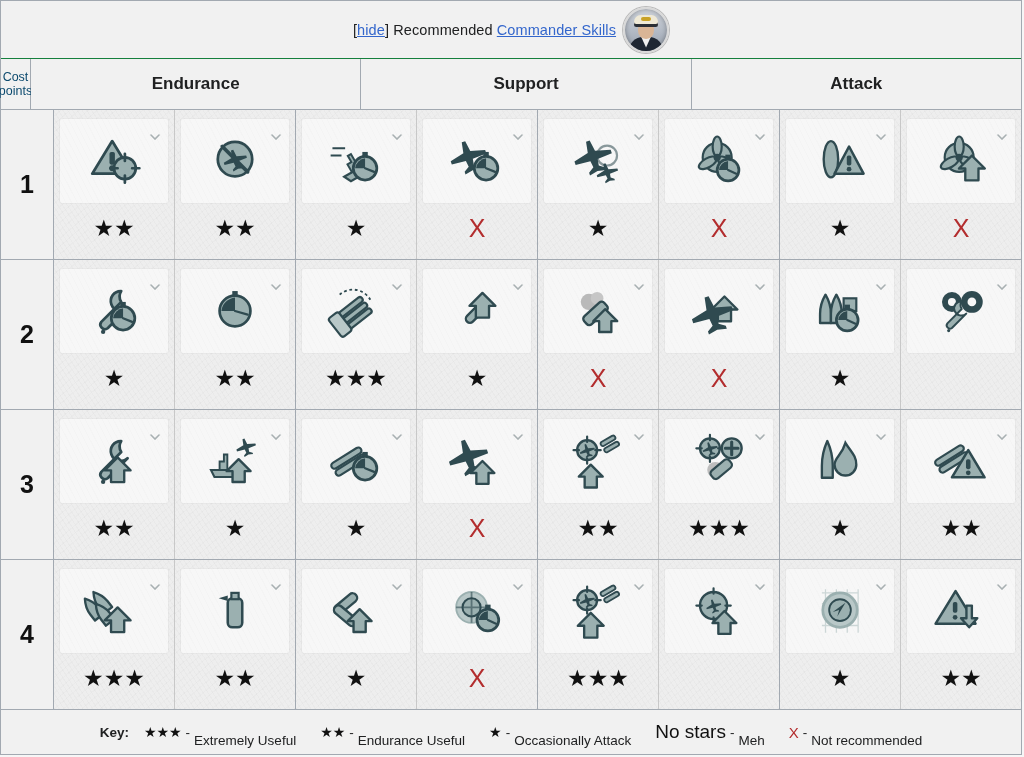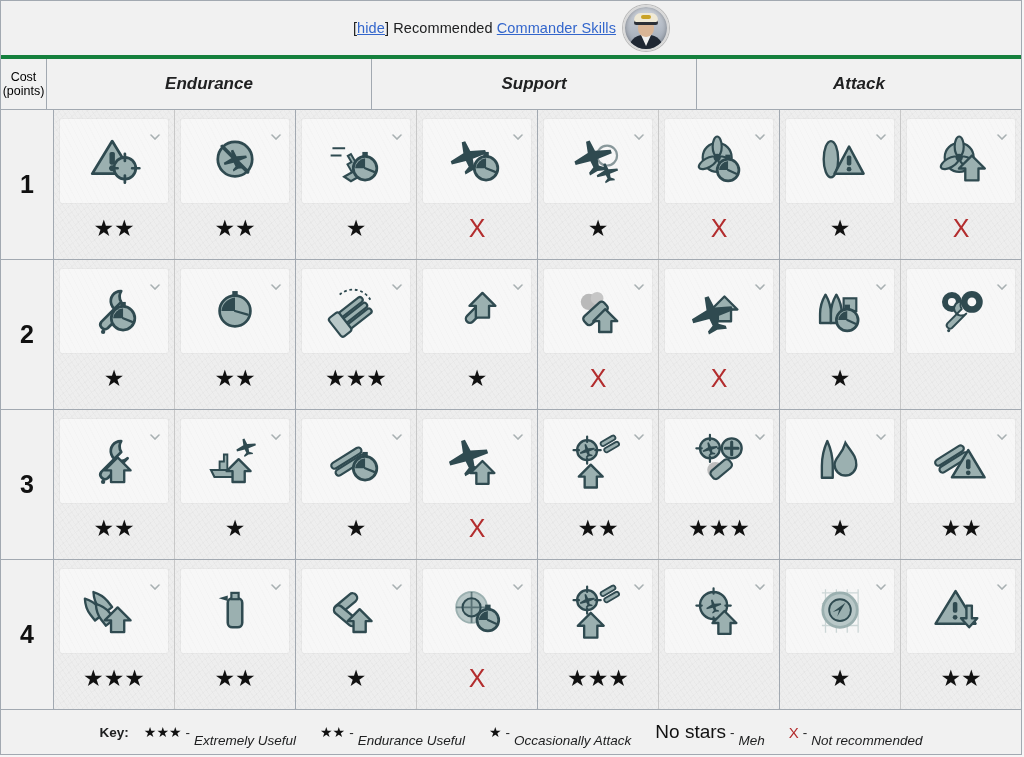--- a/index.html
+++ b/index.html
@@ -16,21 +16,21 @@
     margin:0;
     border:1px solid #a2a9b1;
     box-sizing:border-box;
     background:#f2f2f2;
     display:flex;flex-direction:column;
   }
 
   
   .title-bar{
     height:58px;
-    border-bottom:4px solid #15803d;
+    border-bottom:1px solid #15803d;
     background:#f1f1f1;
     display:flex;align-items:center;justify-content:center;
     box-sizing:border-box;
   }
   .title-inner{display:flex;align-items:center;gap:7px;}
   .title-text{
     font-size:14.5px;color:#202122;white-space:nowrap;letter-spacing:.1px;
   }
   .wlink{color:#3366cc;}
   .bracket{color:#202122;}
@@ -65,32 +65,31 @@
     background:#f0f0f0;
     clip-path:polygon(0 0,100% 0,50% 100%);
   }
 
   
   .grid{flex:1;display:flex;flex-direction:column;min-height:0;}
   .row{display:flex;}
 
   .head-row{height:50px;border-bottom:1px solid #a2a9b1;}
   .cost-head{
-    width:46px;flex:none;
+    width:30px;flex:none;
     border-right:1px solid #a2a9b1;
     display:flex;flex-direction:column;align-items:center;justify-content:center;
-    font-size:12.5px;color:#000000;line-height:1.12;background:#f1f1f1;
+    font-size:12.5px;color:#0c4a6e;line-height:1.12;background:#f1f1f1;
     box-sizing:border-box;
   }
   .cat-head{
     flex:1;border-right:1px solid #a2a9b1;
     display:flex;align-items:center;justify-content:center;
     font-weight:bold;font-size:17px;color:#202122;background:#f1f1f1;
     box-sizing:border-box;
-    font-style:italic;
   }
   .cat-head:last-child{border-right:none;}
 
   .data-row{flex:1;border-bottom:1px solid #a2a9b1;min-height:0;}
   .cost-cell{
     width:53px;flex:none;border-right:1px solid #a2a9b1;
     display:flex;align-items:center;justify-content:center;
     font-weight:bold;font-size:25px;color:#111;background:#f1f1f1;
     box-sizing:border-box;
   }
@@ -147,21 +146,21 @@
     background:#f1f1f1;
     box-sizing:border-box;
   }
   .key-inner{display:flex;align-items:center;font-size:13.5px;color:#202122;}
   .key-lead{font-weight:bold;margin-right:15px;}
   .key-item{display:flex;align-items:center;margin-right:24px;white-space:nowrap;}
   .key-item:last-child{margin-right:0;}
   .key-sym{font-size:14px;color:#111;margin-right:4px;}
   .key-sym.red{color:#b32d2e;font-size:15px;}
   .key-sym.word{font-size:19px;}
-  .key-desc{font-style:italic;margin-top:16px;}
+  .key-desc{margin-top:16px;}
   .dash{margin:0 4px 0 0;}
 </style>
 </head>
 <body>
 
 <div class="wiki-table">
 
   <div class="title-bar">
     <div class="title-inner">
       <span class="title-text"><span class="bracket">[</span><a href="#" class="wlink">hide</a><span class="bracket">]</span>

